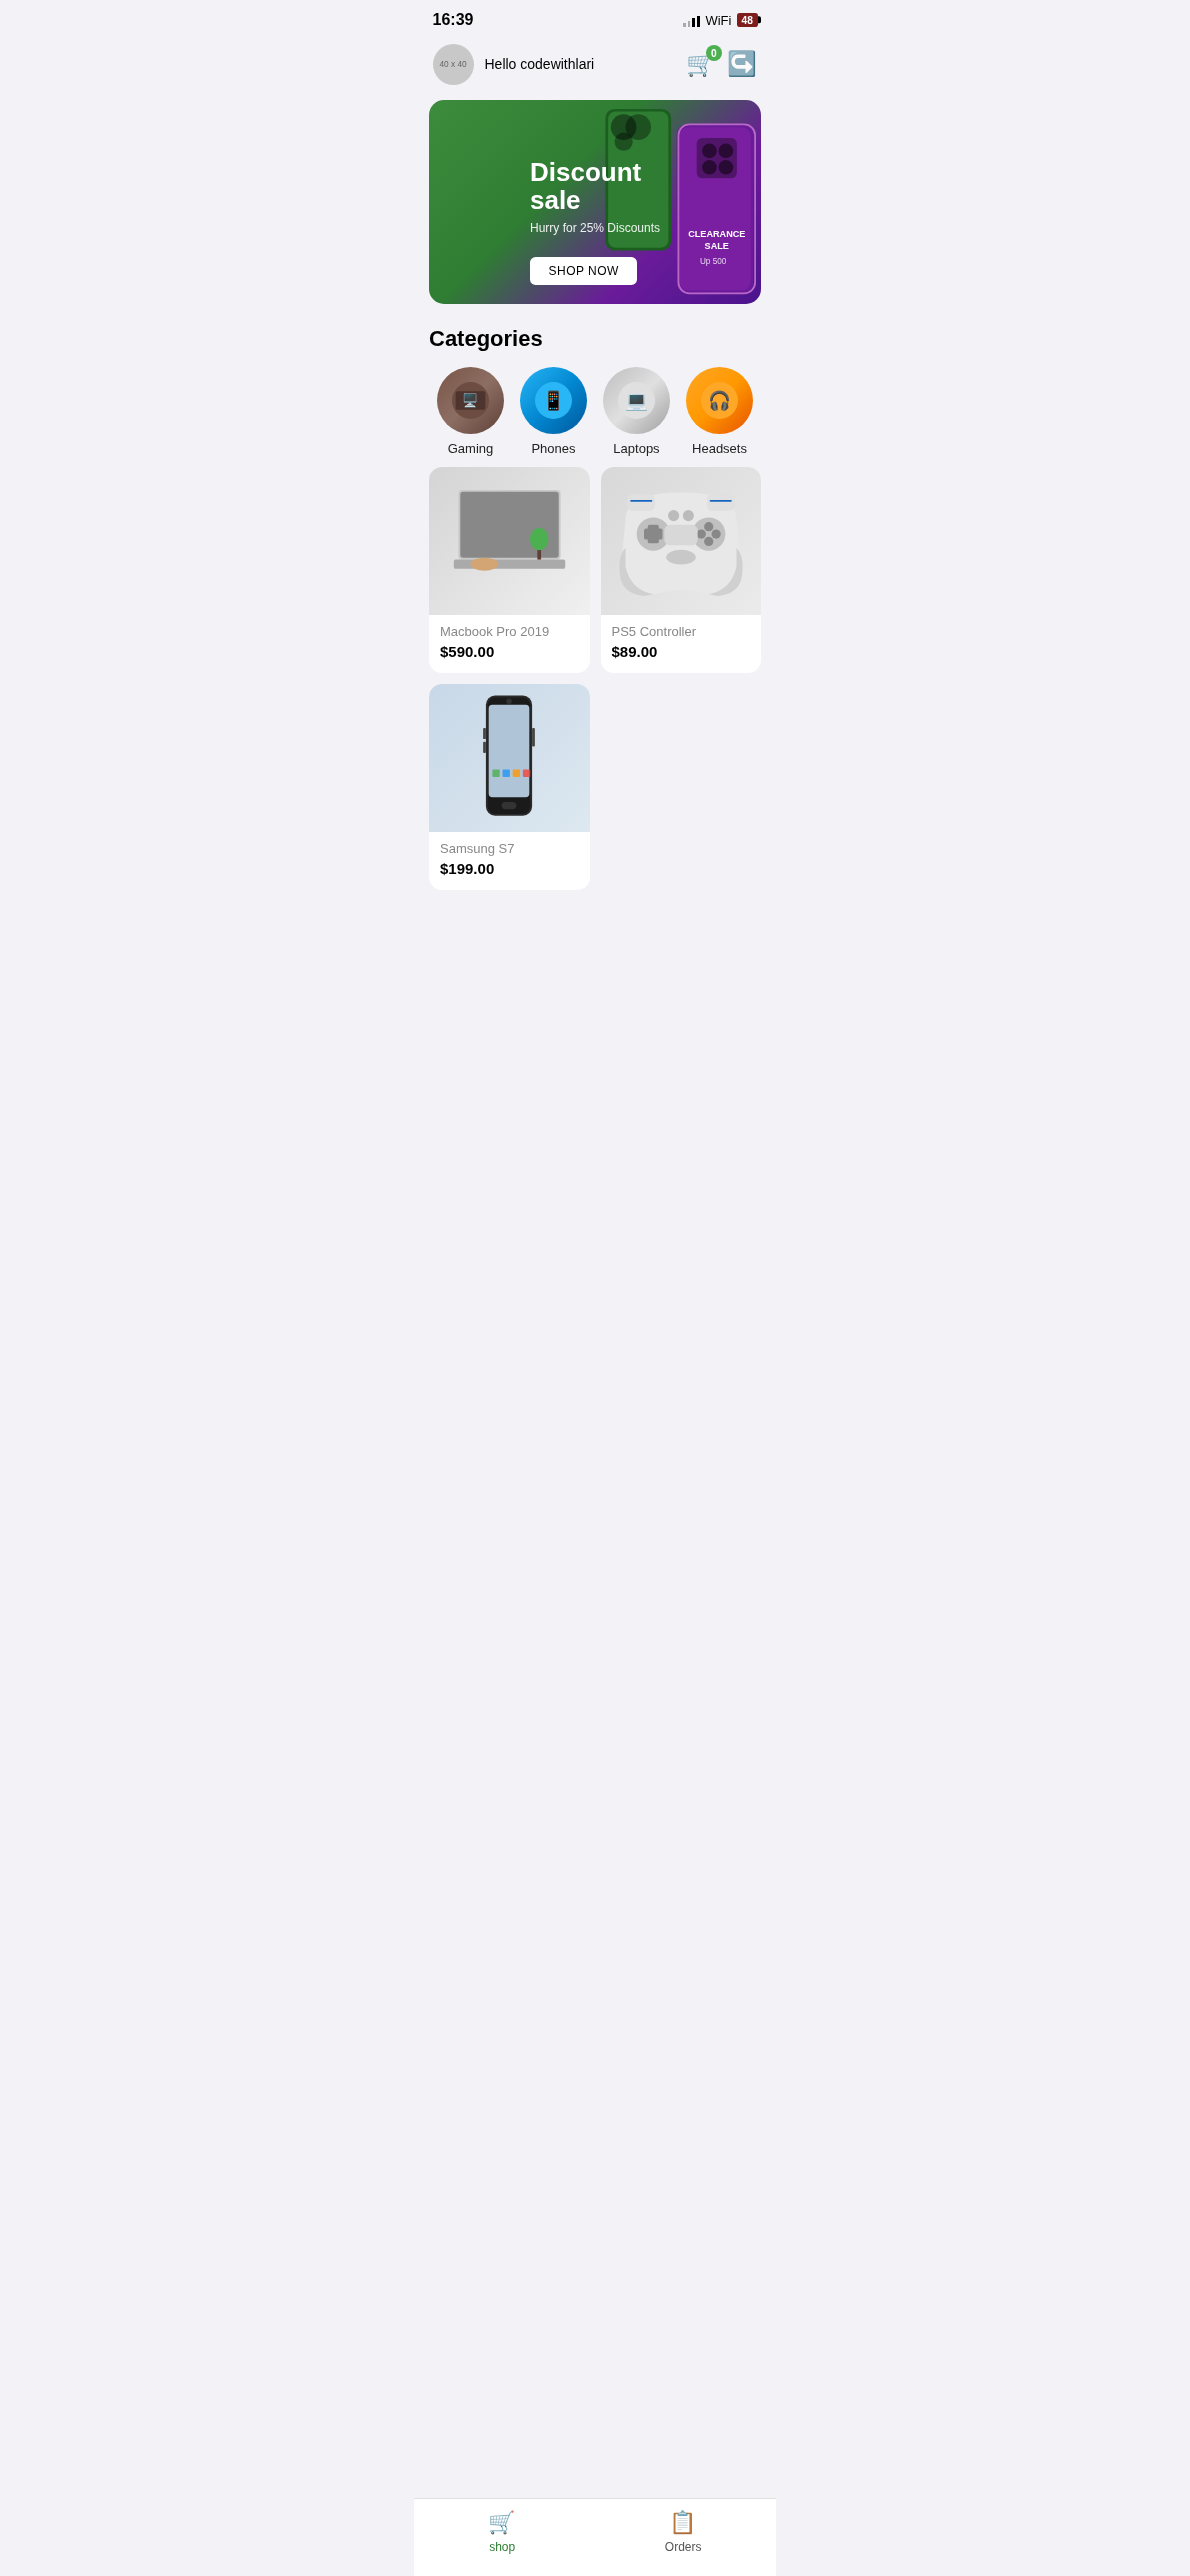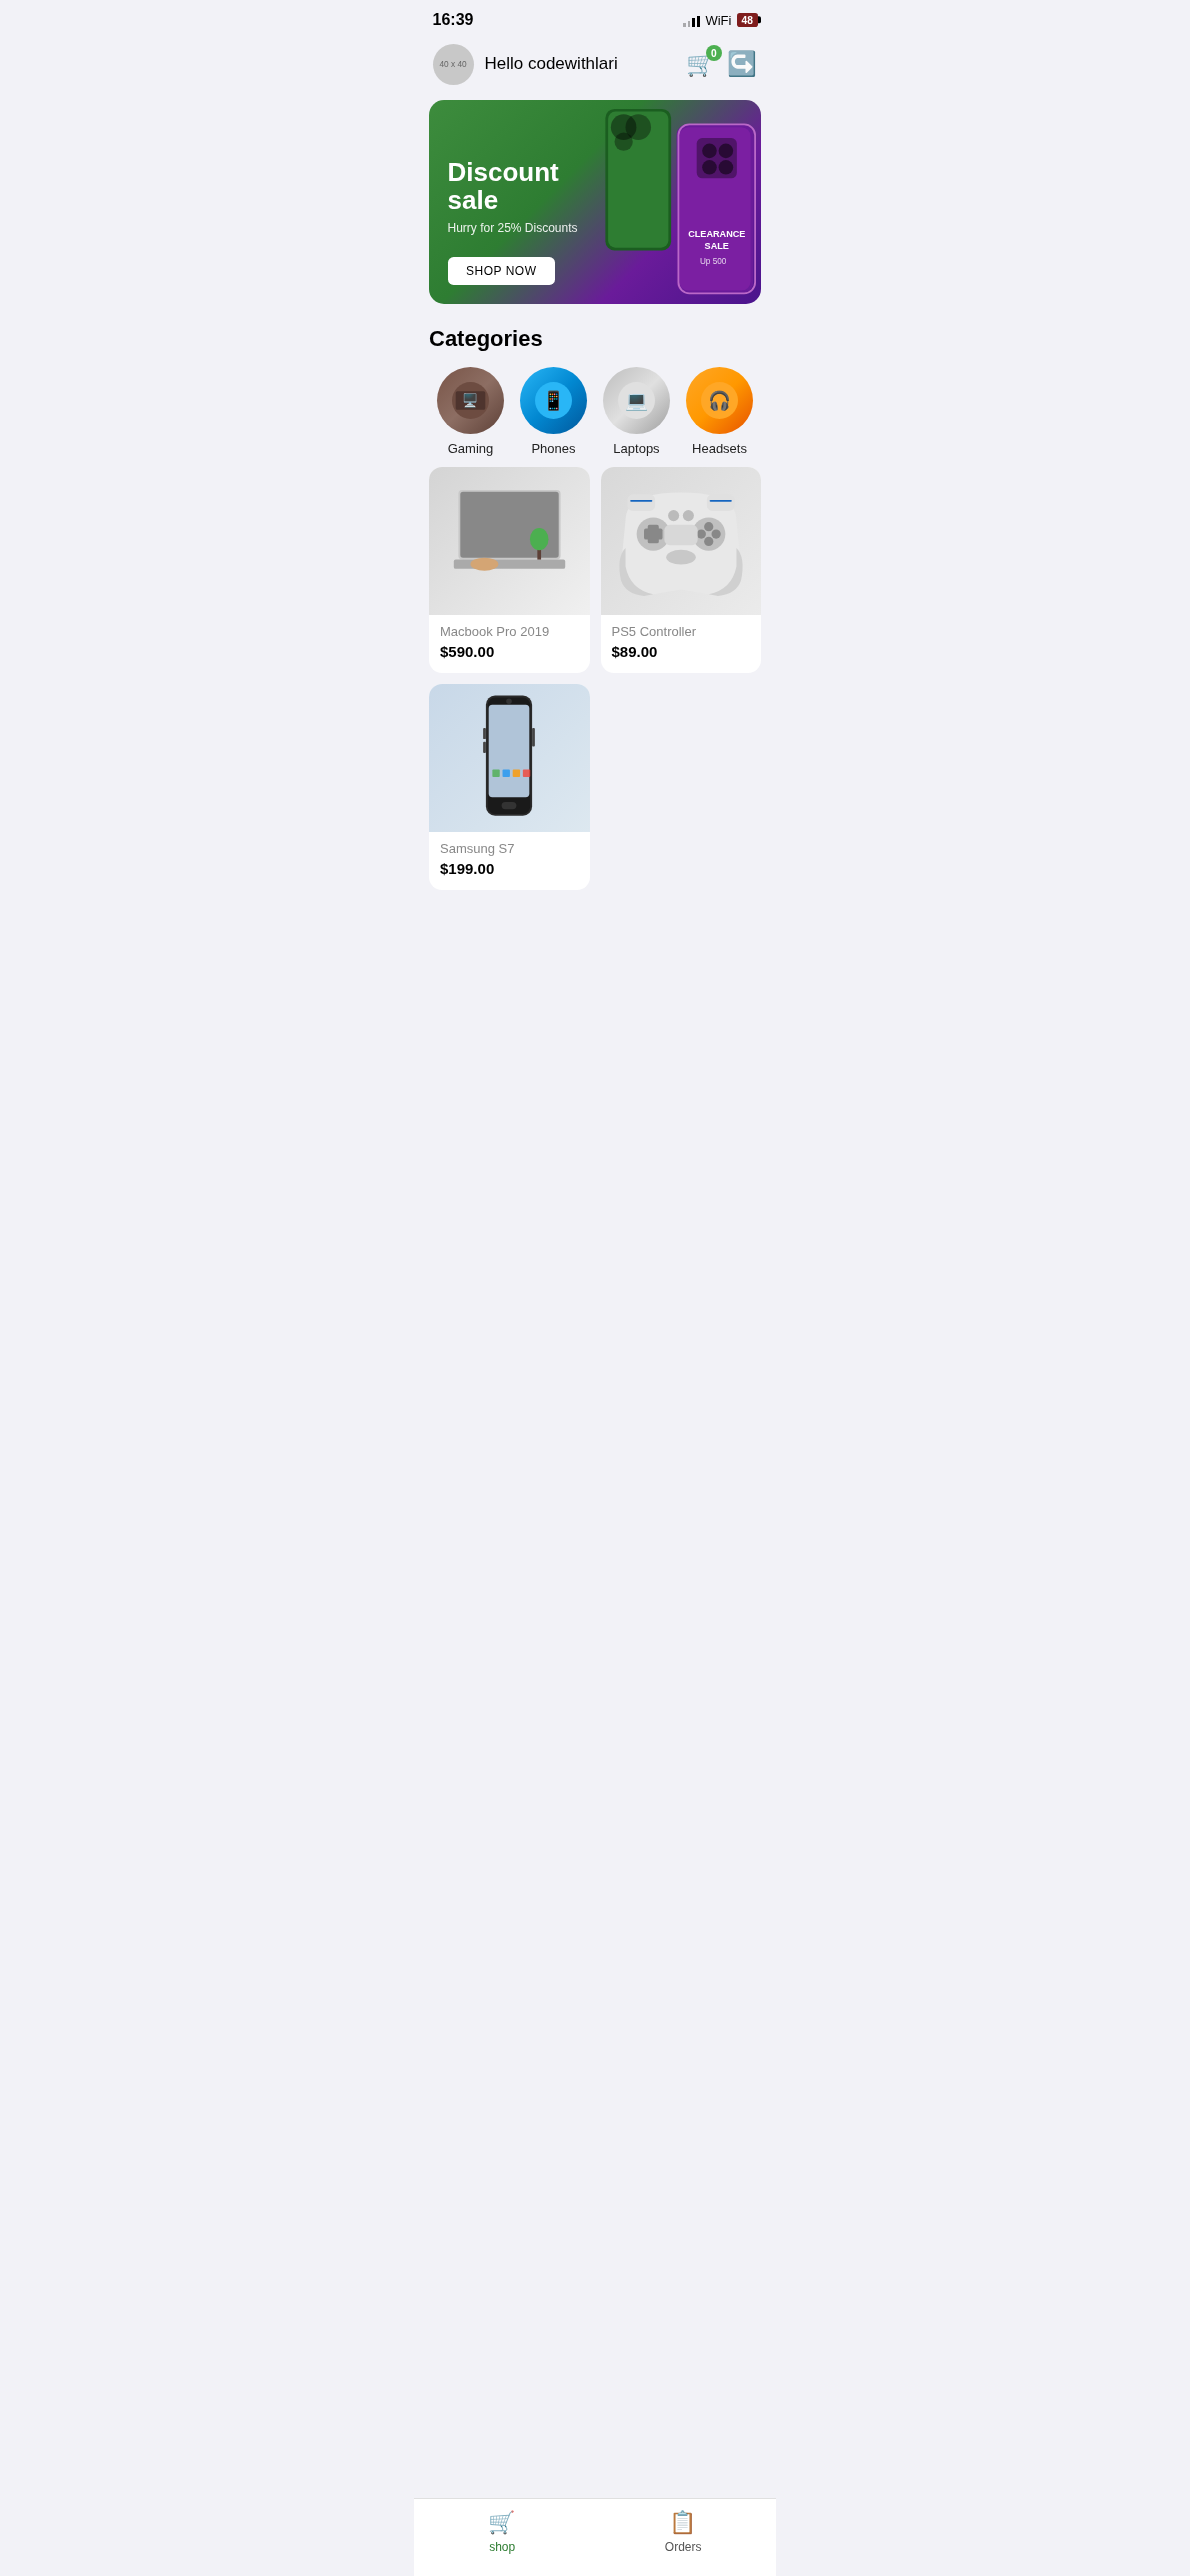--- a/index.html
+++ b/index.html
@@ -92,21 +92,21 @@
       height: 41px;
       background: #c8c8c8;
       border-radius: 50%;
       display: flex;
       align-items: center;
       justify-content: center;
       font-size: 8.3px;
       color: #666;
     }
     .greeting {
-      font-size: 17px;
+      font-size: 14px;
       font-weight: 500;
       color: #000;
     }
     .header-right {
       display: flex;
       align-items: center;
       gap: 11px;
     }
     .cart-container {
       position: relative;
@@ -138,20 +138,21 @@
     
     .banner {
       margin: 0 15px;
       border-radius: 15px;
       overflow: hidden;
       height: 204px;
       background: linear-gradient(135deg, #3d8c3d 0%, #2e7d32 40%, #6a1b9a 70%, #4a148c 100%);
       position: relative;
       display: flex;
       align-items: flex-end;
+      justify-content: center;
     }
     .banner-content {
       padding: 18.5px;
       z-index: 2;
       position: relative;
     }
     .banner-title {
       font-size: 26px;
       font-weight: 800;
       color: #fff;

